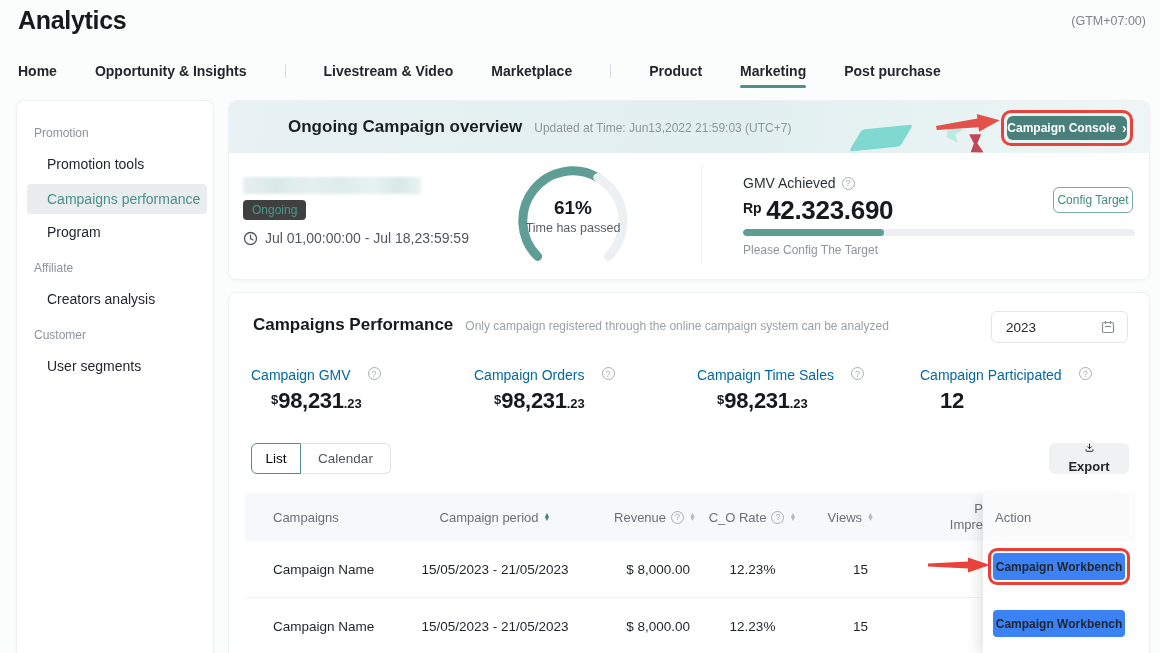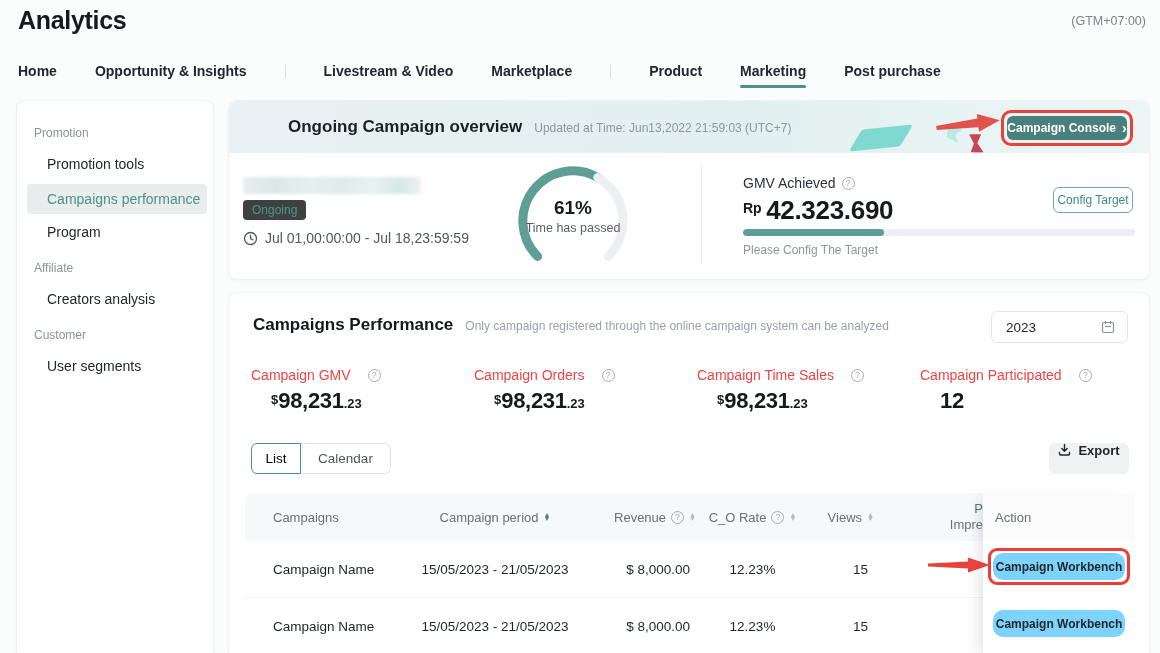--- a/index.html
+++ b/index.html
@@ -83,34 +83,34 @@
 
   
   .perf-titles { position:absolute; left:24px; top:22px; display:flex; align-items:baseline; gap:12px; }
   .perf-title { font-size:17px; font-weight:800; color:#16191d; }
   .perf-sub { font-size:12px; color:#9ba1a9; }
   .year-box { position:absolute; left:762px; top:18px; width:137px; height:32px; border:1px solid #e3e5e9;
       border-radius:6px; background:#fff; display:flex; align-items:center; justify-content:space-between;
       padding:0 12px 0 14px; font-size:13.5px; color:#23272d; cursor:pointer; }
 
   .metric { position:absolute; top:74px; }
-  .metric-label { display:flex; align-items:center; gap:17px; font-size:14px; color:#ef4444; }
+  .metric-label { display:flex; align-items:flex-start; gap:17px; font-size:14px; color:#0369a1; }
   .metric-value { margin-top:5px; color:#16191d;margin-left:20px; }
   .m-prefix { font-size:13px; font-weight:700; vertical-align:4px; }
   .m-big { font-size:22px; font-weight:800; letter-spacing:-0.3px; }
   .m-dec { font-size:13px; font-weight:700; }
 
   .seg { position:absolute; left:22px; top:150px; display:flex; }
   .seg-btn { height:31px; display:flex; align-items:center; justify-content:center; font-size:13.5px;
       background:#fff; cursor:pointer; font-family:inherit; }
   .seg-list { width:50px; border:1px solid #4f908a; border-radius:6px 0 0 6px; color:#000000; z-index:2; }
   .seg-cal { width:90px; border:1px solid #e0e2e6; border-left:none; border-radius:0 6px 6px 0; color:#51565e; }
   .export-btn { position:absolute; left:820px; top:150px; width:80px; height:31px; background:#f0f1f3;
       border:none; border-radius:6px; font-size:13px; font-weight:600; color:#23272d;
-      display:flex; justify-content:center; gap:7px; cursor:pointer; font-family:inherit; }
+      display:flex; align-items:center; justify-content:center; gap:7px; cursor:pointer; font-family:inherit;flex-direction:column; }
 
   
   .table { position:absolute; left:16px; top:200px; width:890px; height:168px; }
   .t-grid { display:grid; grid-template-columns:170px 160px 125px 105px 105px 225px; align-items:center; }
   .t-head { height:48px; background:#f7f8fa; border-radius:6px 0 0 0; font-size:13px; color:#6b7077; }
   .t-row { height:57px; border-bottom:1px solid #f2f3f5; font-size:13.5px; color:#1f242b; }
   .c-campaigns { padding-left:28px; text-align:left; }
   .c-period { text-align:center; }
   .c-revenue { text-align:right; padding-right:10px; }
   .c-corate { text-align:center; }
@@ -128,22 +128,22 @@
   .q-icon { display:inline-flex; width:13px; height:13px; border:1px solid #a8adb4; border-radius:50%;
       color:#a8adb4; font-size:9px; align-items:center; justify-content:center; flex:0 0 auto; }
   .q-icon::before { content:"?"; }
 
   .clipped-col { position:absolute; left:658px; top:8px; width:80px; text-align:right; font-size:13px;
       color:#6b7077; line-height:16px; }
 
   .action-overlay { position:absolute; left:738px; top:0; width:152px; height:168px; background:#fff;
       box-shadow:-10px 0 12px -6px rgba(31,36,43,.12); }
   .action-head { height:48px; display:flex; align-items:center; padding-left:12px; font-size:13px; color:#6b7077; background:#fbfbfc; }
-  .wb-btn { position:absolute; left:10px; width:132px; height:27px; background:#7dd3fc; border:none;
-      border-radius:10px; font-size:12px; font-weight:700; color:#23272b;
+  .wb-btn { position:absolute; left:10px; width:132px; height:27px; background:#3b82f6; border:none;
+      border-radius:4px; font-size:12px; font-weight:700; color:#23272b;
       display:flex; align-items:center; justify-content:center; cursor:pointer; font-family:inherit; }
   .wb-1 { top:60px; }
   .wb-2 { top:117px; }
   .wb-annot { position:absolute; left:5px; top:55px; width:142px; height:37px; border:3px solid #ea3f38; border-radius:9px; }
 
   
   .annot-arrow { z-index:60; }
 </style>
 </head>
 <body>

